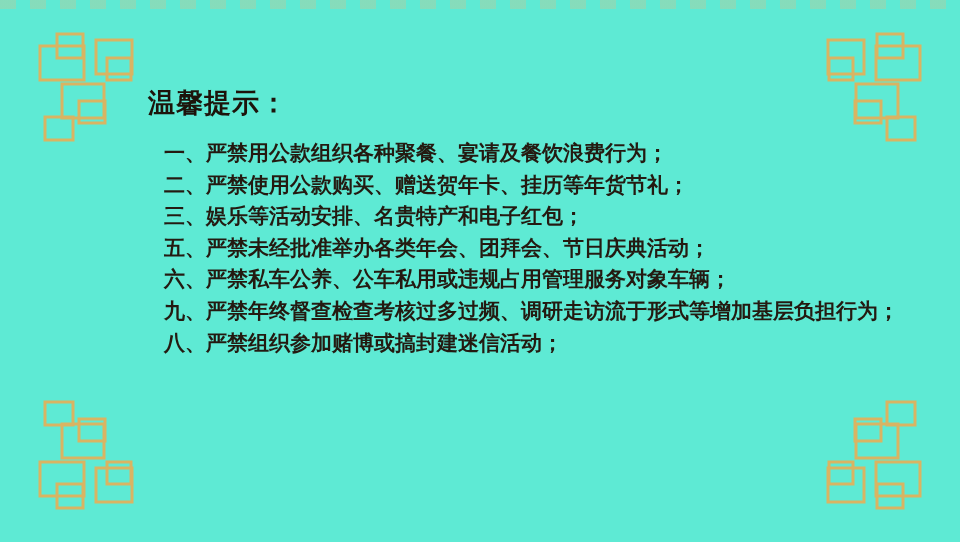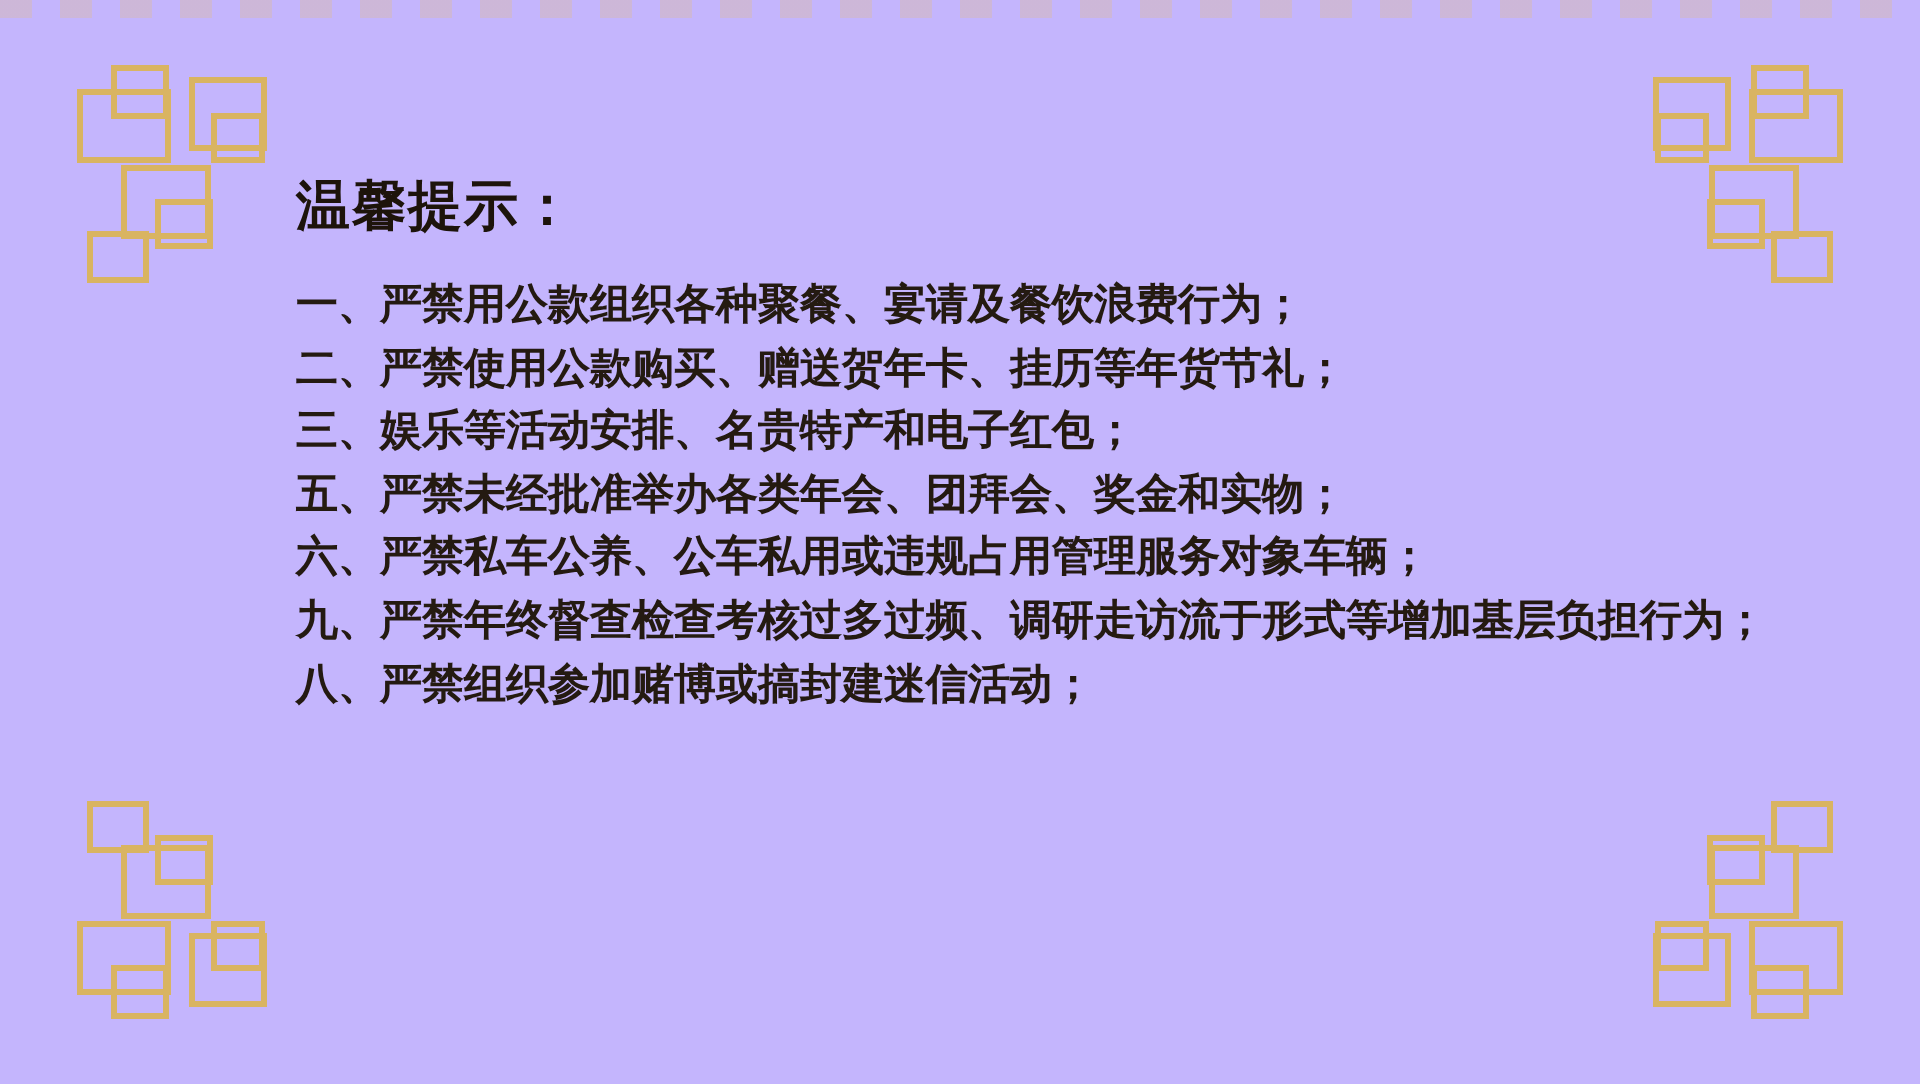--- a/index.html
+++ b/index.html
@@ -5,21 +5,21 @@
 <style>
   html, body { margin: 0; padding: 0; }
   body {
     font-family: "Liberation Sans", "DejaVu Sans", sans-serif;
     background: #fcebc8;
   }
   .page {
     position: relative;
     width: 960px;
     height: 542px;
-    background: #c4b5fd;
+    background: #5eead4;
     overflow: hidden;
   }
   
   .top-texture {
     position: absolute;
     top: 0; left: 0; right: 0;
     height: 9px;
     background: repeating-linear-gradient(90deg,
       rgba(226,188,130,0.30) 0 16px,
       rgba(226,188,130,0.0) 16px 30px);
@@ -44,21 +44,21 @@
   }
   .title {
     margin: 0 0 17px 0;
     font-size: 27px;
     line-height: 34px;
     font-weight: 700;
     color: #1d140b;
     letter-spacing: 1px;
   }
   .notice-list {
-    margin: 0;
+    margin: 16px;
     padding: 0;
     list-style: none;
   }
   .notice-list li {
     font-size: 21px;
     line-height: 31.6px;
     font-weight: 600;
     color: #241a11;
     white-space: nowrap;
   }
@@ -113,20 +113,20 @@
   <svg class="quad br" viewBox="0 0 480 271">
       <use href="#quad"></use>
     </svg>
 
   <div class="content">
     <h1 class="title">温馨提示：</h1>
     <ul class="notice-list">
       <li>一、严禁用公款组织各种聚餐、宴请及餐饮浪费行为；</li>
       <li>二、严禁使用公款购买、赠送贺年卡、挂历等年货节礼；</li>
       <li>三、娱乐等活动安排、名贵特产和电子红包；</li>
-      <li>五、严禁未经批准举办各类年会、团拜会、奖金和实物；</li>
+      <li>五、严禁未经批准举办各类年会、团拜会、节日庆典活动；</li>
       <li>六、严禁私车公养、公车私用或违规占用管理服务对象车辆；</li>
       <li>九、严禁年终督查检查考核过多过频、调研走访流于形式等增加基层负担行为；</li>
       <li>八、严禁组织参加赌博或搞封建迷信活动；</li>
     </ul>
   </div>
 
 </div>
 
 </body></html>

